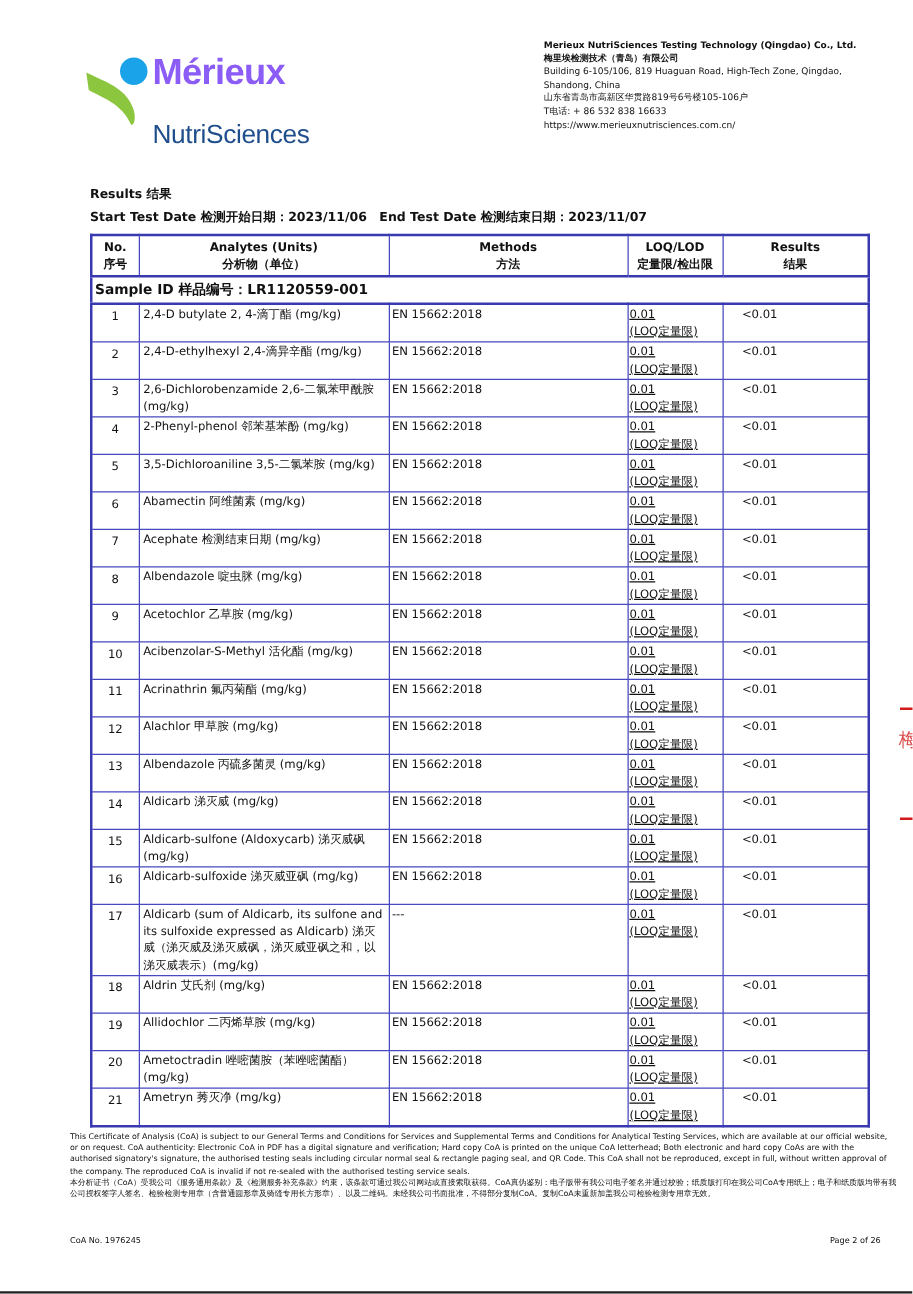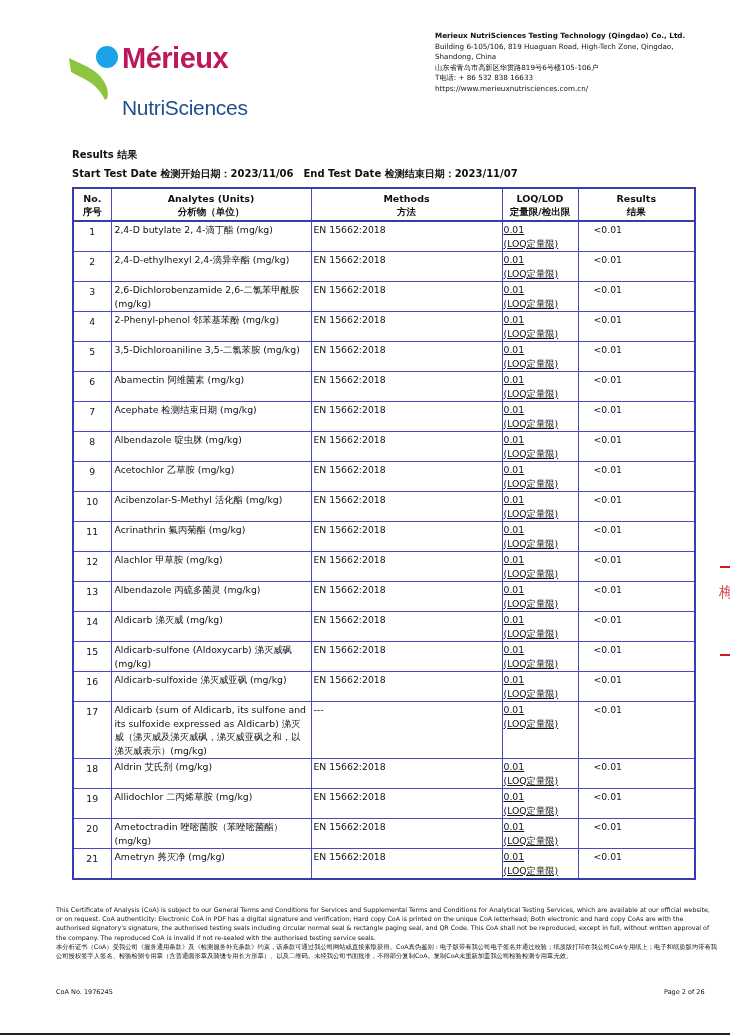--- a/index.html
+++ b/index.html
@@ -1,21 +1,21 @@
 <!DOCTYPE html>
 <html><head>
 <meta charset="utf-8">
 <style>
   html, body { margin:0; padding:0; background:#ffffff; }
   body { width:730px; height:1035px; position:relative; overflow:hidden;
          font-family:"DejaVu Sans", "Liberation Sans", sans-serif; color:#111; }
   .logo { position:absolute; left:64px; top:38px; width:190px; height:70px; }
   .logo .leaf { position:absolute; left:3px; top:14px; width:60px; height:48px; }
   .logo .dot { position:absolute; left:32px; top:8px; width:22px; height:22px; border-radius:50%; background:#1aa3e8; }
-  .logo .brand1 { position:absolute; left:58px; top:4px; font-family:"Liberation Sans", sans-serif; font-weight:bold; font-size:29px; color:#be185d; letter-spacing:-0.5px; }
+  .logo .brand1 { position:absolute; left:58px; top:4px; font-family:"Liberation Sans", sans-serif; font-weight:bold; font-size:29px; color:#8b5cf6; letter-spacing:-0.5px; }
   .logo .brand2 { position:absolute; left:58px; top:38px; font-family:"Liberation Sans", sans-serif; font-size:21px; color:#1f4e8c; letter-spacing:-0.3px;margin-top:20px; }
 
   .company { position:absolute; left:435px; top:31px; width:290px; font-size:7.2px; line-height:10.6px; font-family:"DejaVu Sans", sans-serif; }
   .company .b { font-weight:bold; }
 
   .results-title { position:absolute; left:72px; top:148px; font-size:10px; font-weight:bold; }
   .dates { position:absolute; left:72px; top:167px; font-size:10px; font-weight:bold; white-space:nowrap; }
   .dates .gap { display:inline-block; width:10px; }
 
   table.res { position:absolute; left:72px; top:187px; width:622px; border-collapse:collapse; table-layout:fixed;
@@ -45,20 +45,21 @@
   <svg class="leaf" viewBox="0 0 60 48">
     <path d="M2,6 C18,14 34,18 40,36 C42,44 40,48 38,48 C30,30 14,26 4,20 Z" fill="#8cc63f"></path>
   </svg>
   <div class="dot"></div>
   <div class="brand1">Mérieux</div>
   <div class="brand2">NutriSciences</div>
 </div>
 
 <div class="company">
   <div class="b">Merieux NutriSciences Testing Technology (Qingdao) Co., Ltd.</div>
+  <div class="b">梅里埃检测技术（青岛）有限公司</div>
   <div>Building 6-105/106, 819 Huaguan Road, High-Tech Zone, Qingdao,</div>
   <div>Shandong, China</div>
   <div>山东省青岛市高新区华贯路819号6号楼105-106户</div>
   <div>T电话: + 86 532 838 16633</div>
   <div>https://www.merieuxnutrisciences.com.cn/</div>
 </div>
 
 <div class="results-title">Results 结果</div>
 <div class="dates">
   <span>Start Test Date 检测开始日期：</span><span>2023/11/06</span><span class="gap"></span><span>End Test Date 检测结束日期：</span><span>2023/11/07</span>
@@ -88,20 +89,23 @@
         </th>
     <th>
           <div>LOQ/LOD</div>
           <div>定量限/检出限</div>
         </th>
     <th>
           <div>Results</div>
           <div>结果</div>
         </th>
   </tr>
+  <tr>
+    <td class="sid" colspan="5">Sample ID 样品编号：LR1120559-001</td>
+  </tr>
   </tbody>
     <tbody id="rows-body">
   <tr class="row">
     <td class="no">1</td>
     <td class="an">2,4-D butylate 2, 4-滴丁酯 (mg/kg)</td>
     <td class="me">EN 15662:2018</td>
     <td class="loq">
           <div>0.01</div>
           <div>(LOQ定量限)</div>
         </td>

